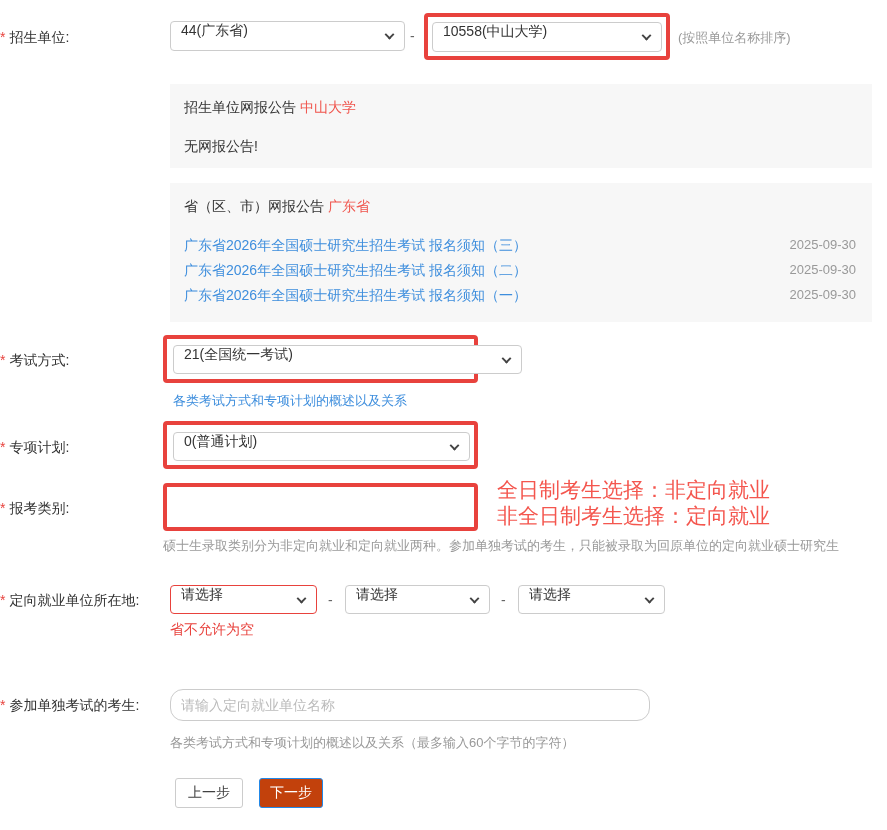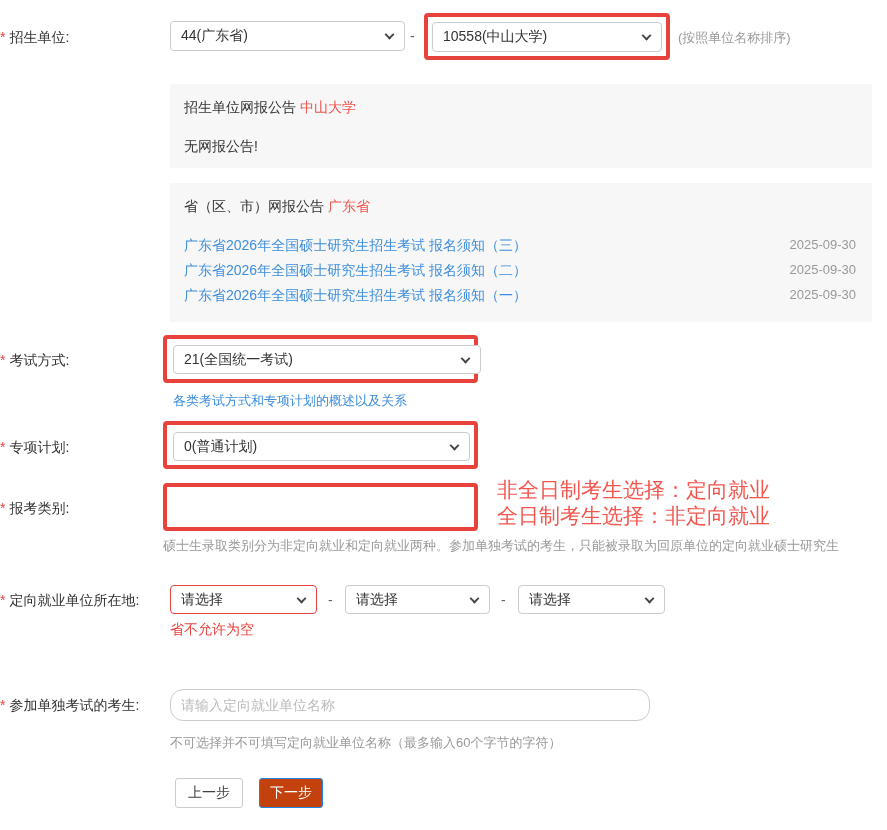--- a/index.html
+++ b/index.html
@@ -4,21 +4,21 @@
 <style>
   * { margin:0; padding:0; box-sizing:border-box; }
   html,body { background:#fff; }
   body { font-family:"Liberation Sans","DejaVu Sans",sans-serif; color:#333; }
   .page { position:relative; width:887px; height:830px; background:#fff; overflow:hidden; }
 
   .label { position:absolute; left:0; width:160px; text-align:left; font-size:14px; color:#333; white-space:nowrap; }
   .req { color:#e8423d; margin-right:4px; font-size:14px; }
 
   .sel { position:absolute; background:#fff; border:1px solid #ccc; border-radius:4px; font-size:14px; color:#333;
-         display:flex; align-items:center; padding:0 26px 0 10px; cursor:pointer; }
+         display:flex; padding:0 26px 0 10px; cursor:pointer; }
   .sel .chev { position:absolute; right:11px; top:50%; width:7px; height:7px;
                border-right:2px solid #444; border-bottom:2px solid #444;
                transform:translateY(-70%) rotate(45deg); }
   .sel.err { border-color:#e8423d; }
 
   .hl { position:absolute; border:4px solid #e8423d; border-radius:4px; pointer-events:none; }
 
   .dash { position:absolute; font-size:14px; color:#666; }
   .hint { position:absolute; font-size:13px; color:#999; white-space:nowrap; }
   .help { position:absolute; font-size:13px; color:#999; white-space:nowrap; }
@@ -94,42 +94,42 @@
         <a class="notice-link">广东省2026年全国硕士研究生招生考试 报名须知（一）</a>
         <span class="notice-date">2025-09-30</span>
       </div>
     </div>
   </div>
 
   <div class="label" style="top:352px;">
     <span class="req">*</span><span>考试方式:</span>
   </div>
   <div class="hl" style="left:163px; top:335px; width:315px; height:48px;"></div>
-  <div class="sel" style="left:173px; top:345px; width:308px; height:29px;">
+  <div class="sel" style="left:173px; top:345px; width:349px; height:29px;">
     <span>21(全国统一考试)</span>
     <span class="chev"></span>
   </div>
   <a class="link" style="left:173px; top:392px;">各类考试方式和专项计划的概述以及关系</a>
 
   <div class="label" style="top:439px;">
     <span class="req">*</span><span>专项计划:</span>
   </div>
   <div class="hl" style="left:163px; top:421px; width:315px; height:48px;"></div>
   <div class="sel" style="left:173px; top:432px; width:297px; height:29px;">
     <span>0(普通计划)</span>
     <span class="chev"></span>
   </div>
 
   <div class="label" style="top:500px;">
     <span class="req">*</span><span>报考类别:</span>
   </div>
   <div class="hl" style="left:163px; top:483px; width:315px; height:48px;"></div>
   <div class="annotation">
+    <div>全日制考生选择：非定向就业</div>
     <div>非全日制考生选择：定向就业</div>
-    <div>全日制考生选择：非定向就业</div>
   </div>
   <div class="help" style="left:163px; top:537px;">硕士生录取类别分为非定向就业和定向就业两种。参加单独考试的考生，只能被录取为回原单位的定向就业硕士研究生</div>
 
   <div class="label" style="top:592px;">
     <span class="req">*</span><span>定向就业单位所在地:</span>
   </div>
   <div class="sel err" style="left:170px; top:585px; width:147px; height:29px;">
     <span>请选择</span>
     <span class="chev"></span>
   </div>
@@ -142,18 +142,18 @@
   <div class="sel" style="left:518px; top:585px; width:147px; height:29px;">
     <span>请选择</span>
     <span class="chev"></span>
   </div>
   <div class="error-text" style="left:170px; top:621px;">省不允许为空</div>
 
   <div class="label" style="top:697px;">
     <span class="req">*</span><span>参加单独考试的考生:</span>
   </div>
   <input class="text-input" style="left: 170px; top: 689px; width: 480px; height: 32px; border-radius: 13px;" type="text" placeholder="请输入定向就业单位名称">
-  <div class="help" style="left:170px; top:734px;">不可选择并不可填写定向就业单位名称（最多输入60个字节的字符）</div>
+  <div class="help" style="left:170px; top:734px;">各类考试方式和专项计划的概述以及关系（最多输入60个字节的字符）</div>
 
   <button class="btn btn-prev">上一步</button>
   <button class="btn btn-next">下一步</button>
 
 </div>
 
 </body></html>

